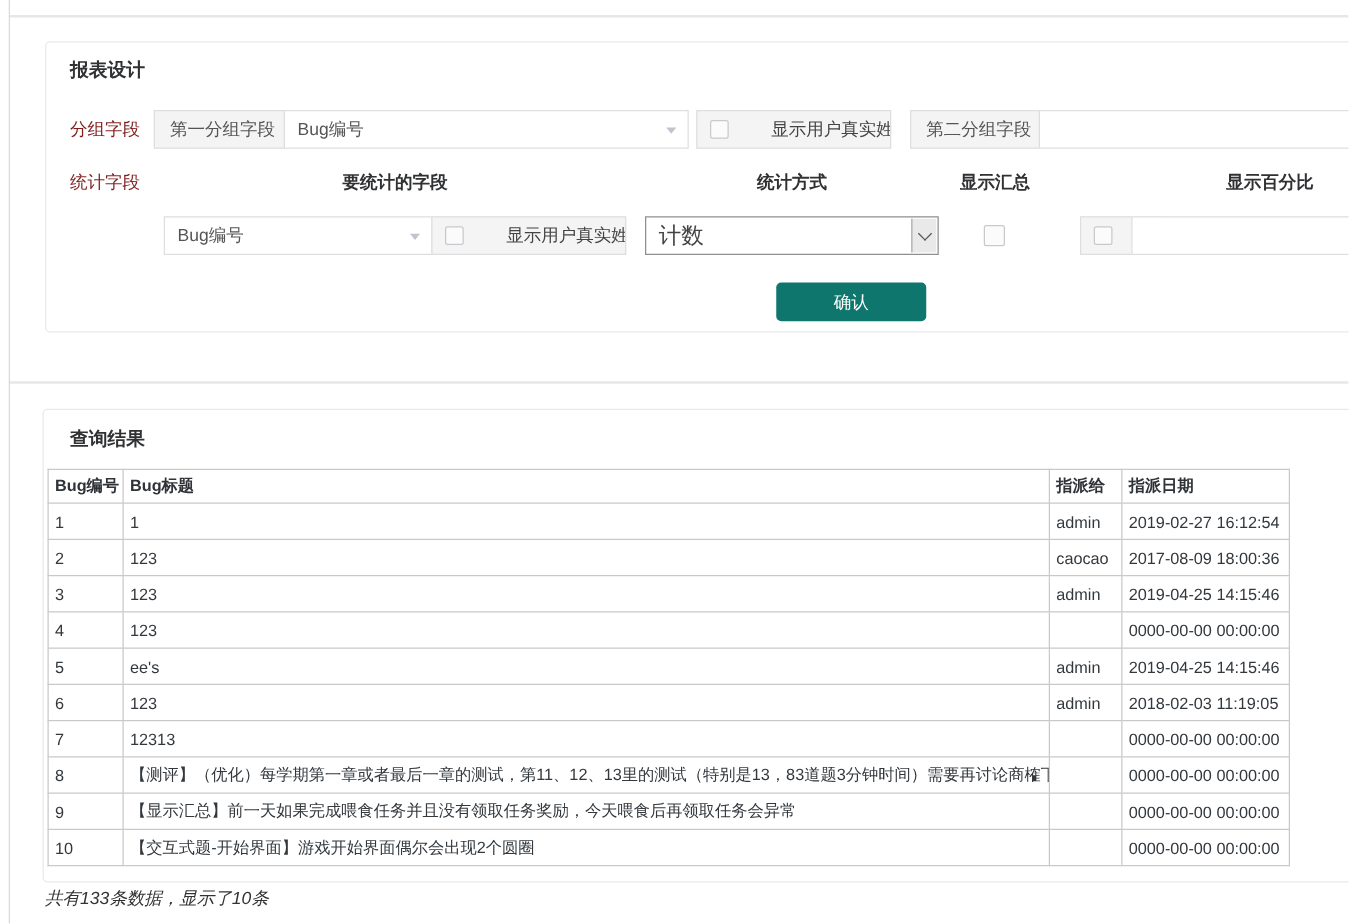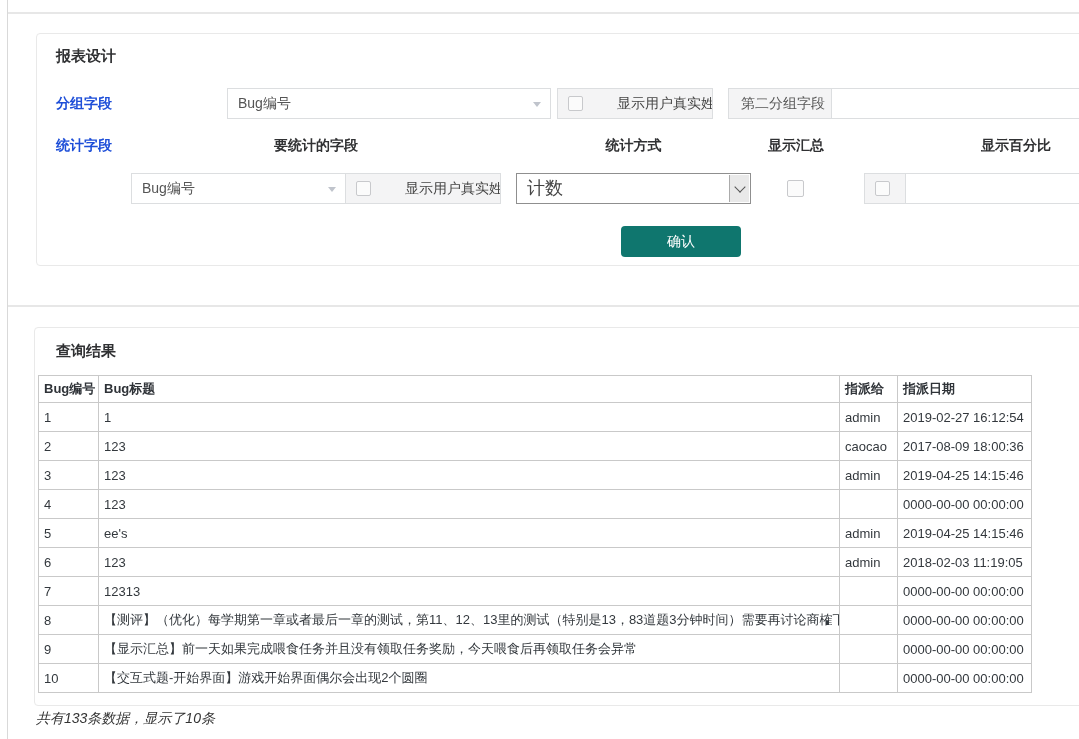--- a/index.html
+++ b/index.html
@@ -8,21 +8,21 @@
     font-family:"Liberation Sans","DejaVu Sans",sans-serif;color:#333;
   }
   .vline{position:absolute;left:7px;top:0;width:1px;height:739px;background:#d9d9d9;}
   .hdiv{position:absolute;left:8px;width:1071px;height:2px;background:#e7e7e7;}
 
   .card{position:absolute;background:#fff;border:1px solid #e9e9e9;border-radius:4px;box-sizing:border-box;}
   #card-report{left:36px;top:33px;width:1120px;height:233px;}
   #card-results{left:34px;top:327px;width:1122px;height:379px;}
 
   .card-title{position:absolute;margin:0;font-size:15px;font-weight:bold;color:#303133;}
-  .row-label{position:absolute;font-size:14px;font-weight:bold;color:#1d4ed8;}
+  .row-label{position:absolute;font-size:14px;font-weight:normal;color:#7f1d1d;}
 
   .addon{
     position:absolute;height:31px;box-sizing:border-box;background:#f4f4f5;
     border:1px solid #dcdee0;color:#555;font-size:14px;line-height:29px;
     padding:0 12px;white-space:nowrap;overflow:hidden;
   }
   .checkbox-addon{display:flex;align-items:center;padding:0 10px;gap:24px;}
   .select{
     position:absolute;height:31px;box-sizing:border-box;background:#fff;
     border:1px solid #dcdee0;font-size:14px;color:#555;line-height:29px;
@@ -75,20 +75,21 @@
 <div id="screen">
   <div class="vline"></div>
   <div class="hdiv" style="top:12px"></div>
   <div class="hdiv" style="top:305px"></div>
 
   <section class="card" id="card-report">
     <h2 class="card-title" style="left:19px;top:13px">报表设计</h2>
 
     <div class="row-label" style="left:19px;top:54px;line-height:31px">分组字段</div>
 
+    <div class="addon" style="left:86px;top:54px;width:105px">第一分组字段</div>
 
     <div class="select" style="left:190px;top:54px;width:324px">
       <span>Bug编号</span>
       <span class="caret"></span>
     </div>
 
     <div class="addon checkbox-addon" style="left:520px;top:54px;width:156px">
       <span class="checkbox"></span>
       <span class="cb-label">显示用户真实姓名</span>
     </div>

